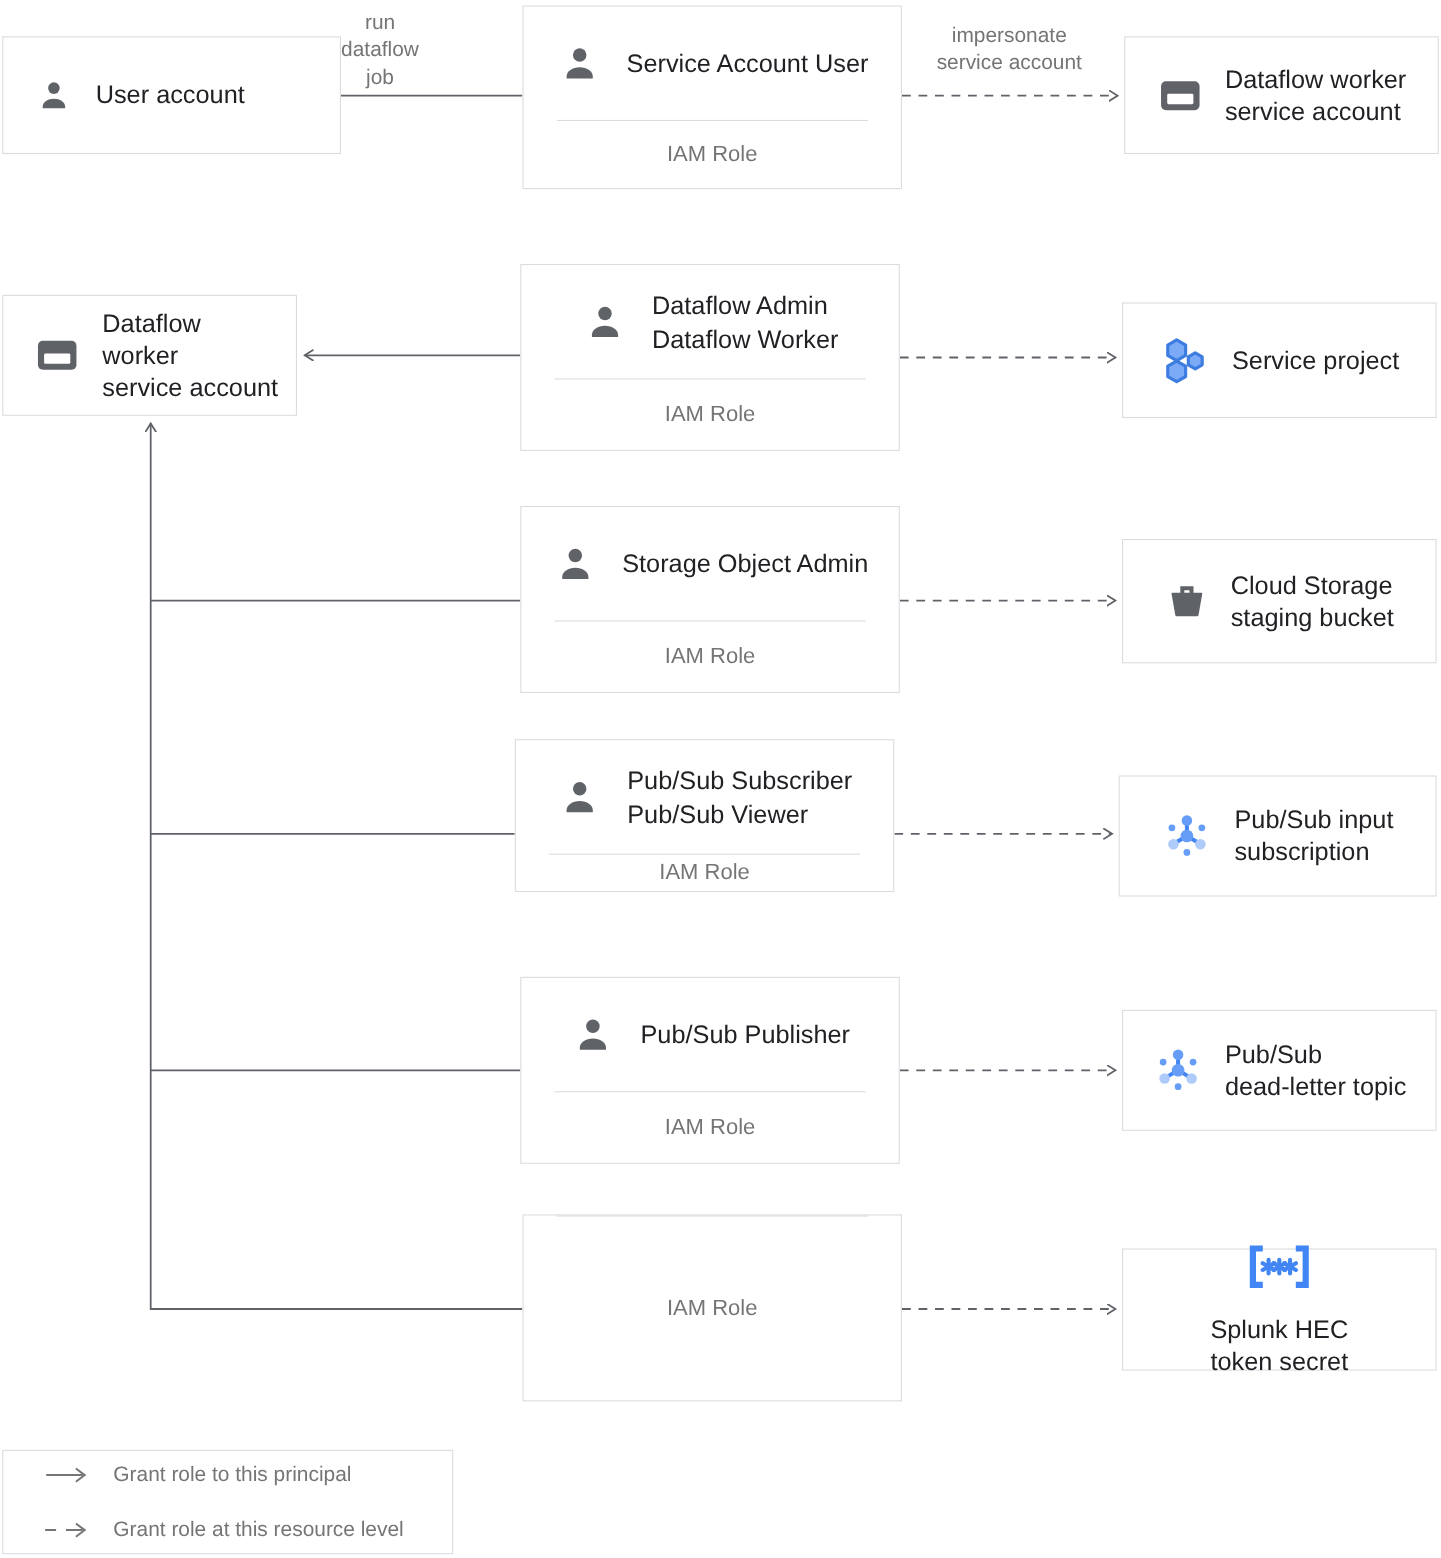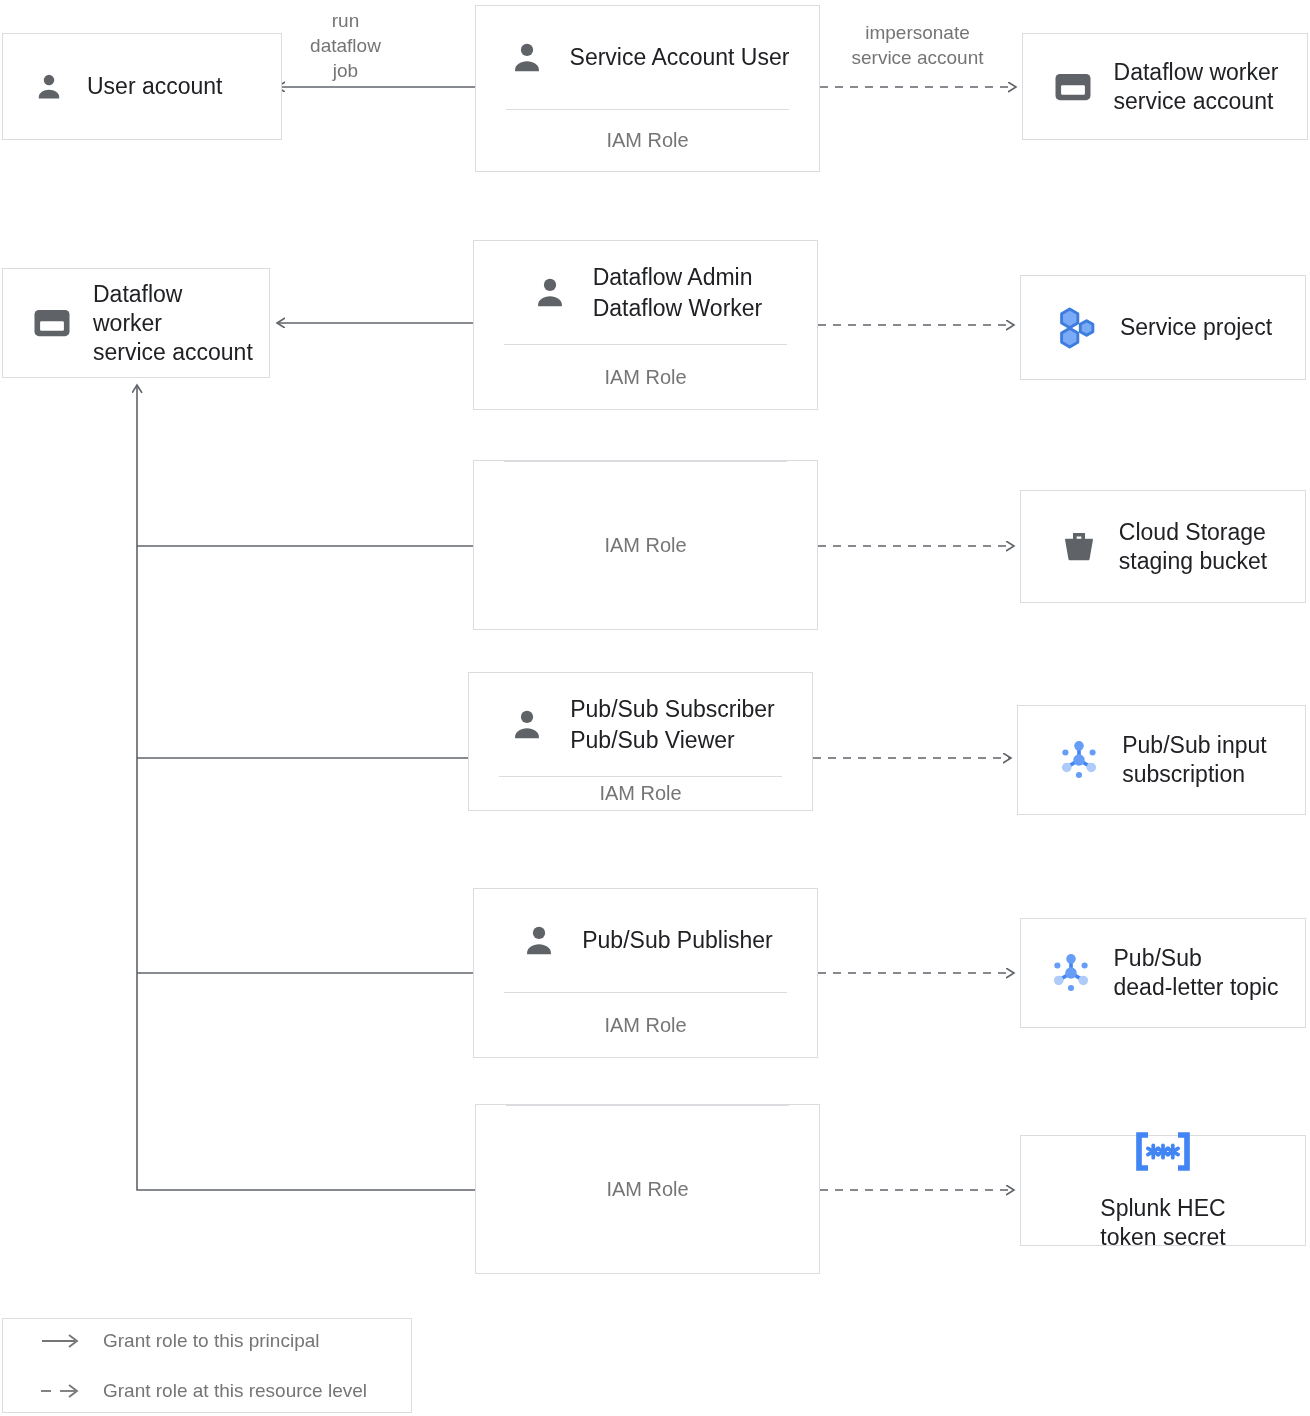--- a/index.html
+++ b/index.html
@@ -62,21 +62,21 @@
   <div class="edge-label" style="left:283px;top:8px;width:125px;">
     <span>run</span>
     <span>dataflow</span>
     <span>job</span>
   </div>
   <div class="edge-label" style="left:815px;top:20px;width:205px;">
     <span>impersonate</span>
     <span>service account</span>
   </div>
 
-  <div class="box entity-box align-left" style="left:2px;top:33px;width:280px;height:107px;">
+  <div class="box entity-box align-left" style="left:2px;top:33px;width:308px;height:107px;">
     <span class="icon">
       <svg width="36" height="36" viewBox="0 0 24 24">
           <circle cx="12" cy="7.4" r="3.5" fill="#5f6368"></circle>
           <path d="M5.2 19.6v-1c0-2.7 3.1-4.8 6.8-4.8s6.8 2.1 6.8 4.8v1z" fill="#5f6368"></path>
         </svg>
     </span>
     <div class="entity-text">
       <span>User account</span>
     </div>
   </div>
@@ -122,20 +122,32 @@
       <div class="role-title">
         <span>Dataflow Admin</span>
         <span>Dataflow Worker</span>
       </div>
     </div>
     <div class="role-divider"></div>
     <div class="role-footer">IAM Role</div>
   </div>
 
   <div class="box role-box" style="left:473px;top:460px;width:345px;height:170px;">
+    <div class="role-head">
+      <span class="icon">
+        <svg width="42" height="42" viewBox="0 0 24 24">
+            <circle cx="12" cy="7.4" r="3.5" fill="#5f6368"></circle>
+            <path d="M5.2 19.6v-1c0-2.7 3.1-4.8 6.8-4.8s6.8 2.1 6.8 4.8v1z" fill="#5f6368"></path>
+          </svg>
+      </span>
+      <div class="role-title">
+        <span>Storage Object Admin</span>
+        <span></span>
+      </div>
+    </div>
     <div class="role-divider"></div>
     <div class="role-footer">IAM Role</div>
   </div>
 
   <div class="box role-box" style="left:468px;top:672px;width:345px;height:139px;">
     <div class="role-head">
       <span class="icon">
         <svg width="42" height="42" viewBox="0 0 24 24">
             <circle cx="12" cy="7.4" r="3.5" fill="#5f6368"></circle>
             <path d="M5.2 19.6v-1c0-2.7 3.1-4.8 6.8-4.8s6.8 2.1 6.8 4.8v1z" fill="#5f6368"></path>

